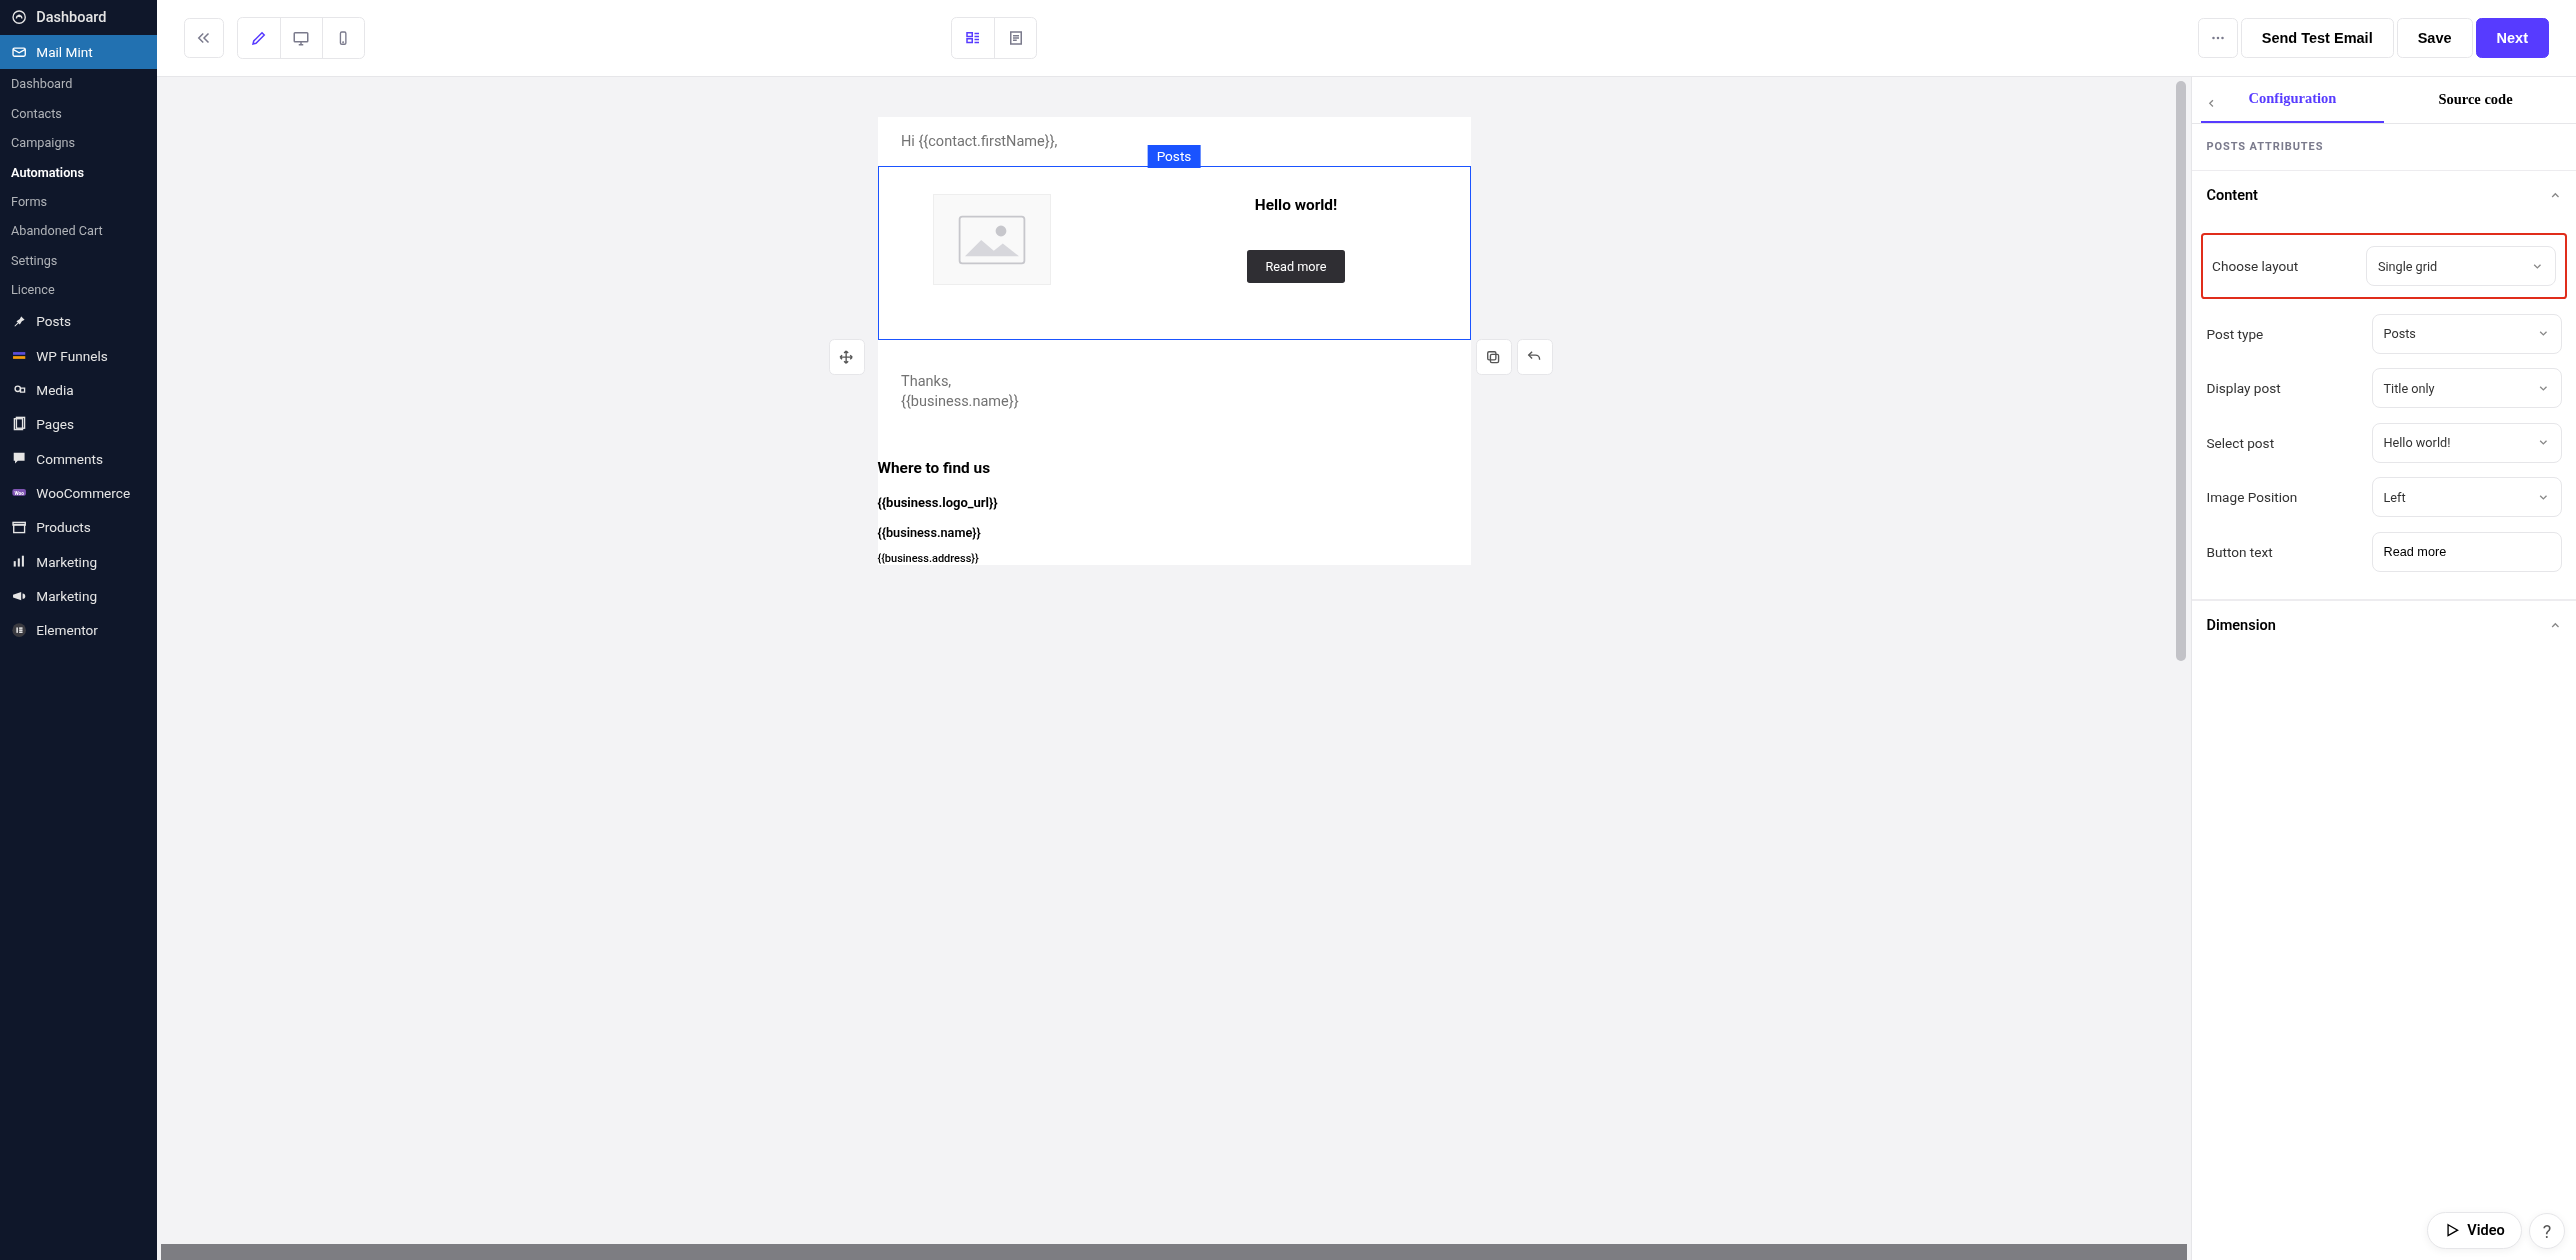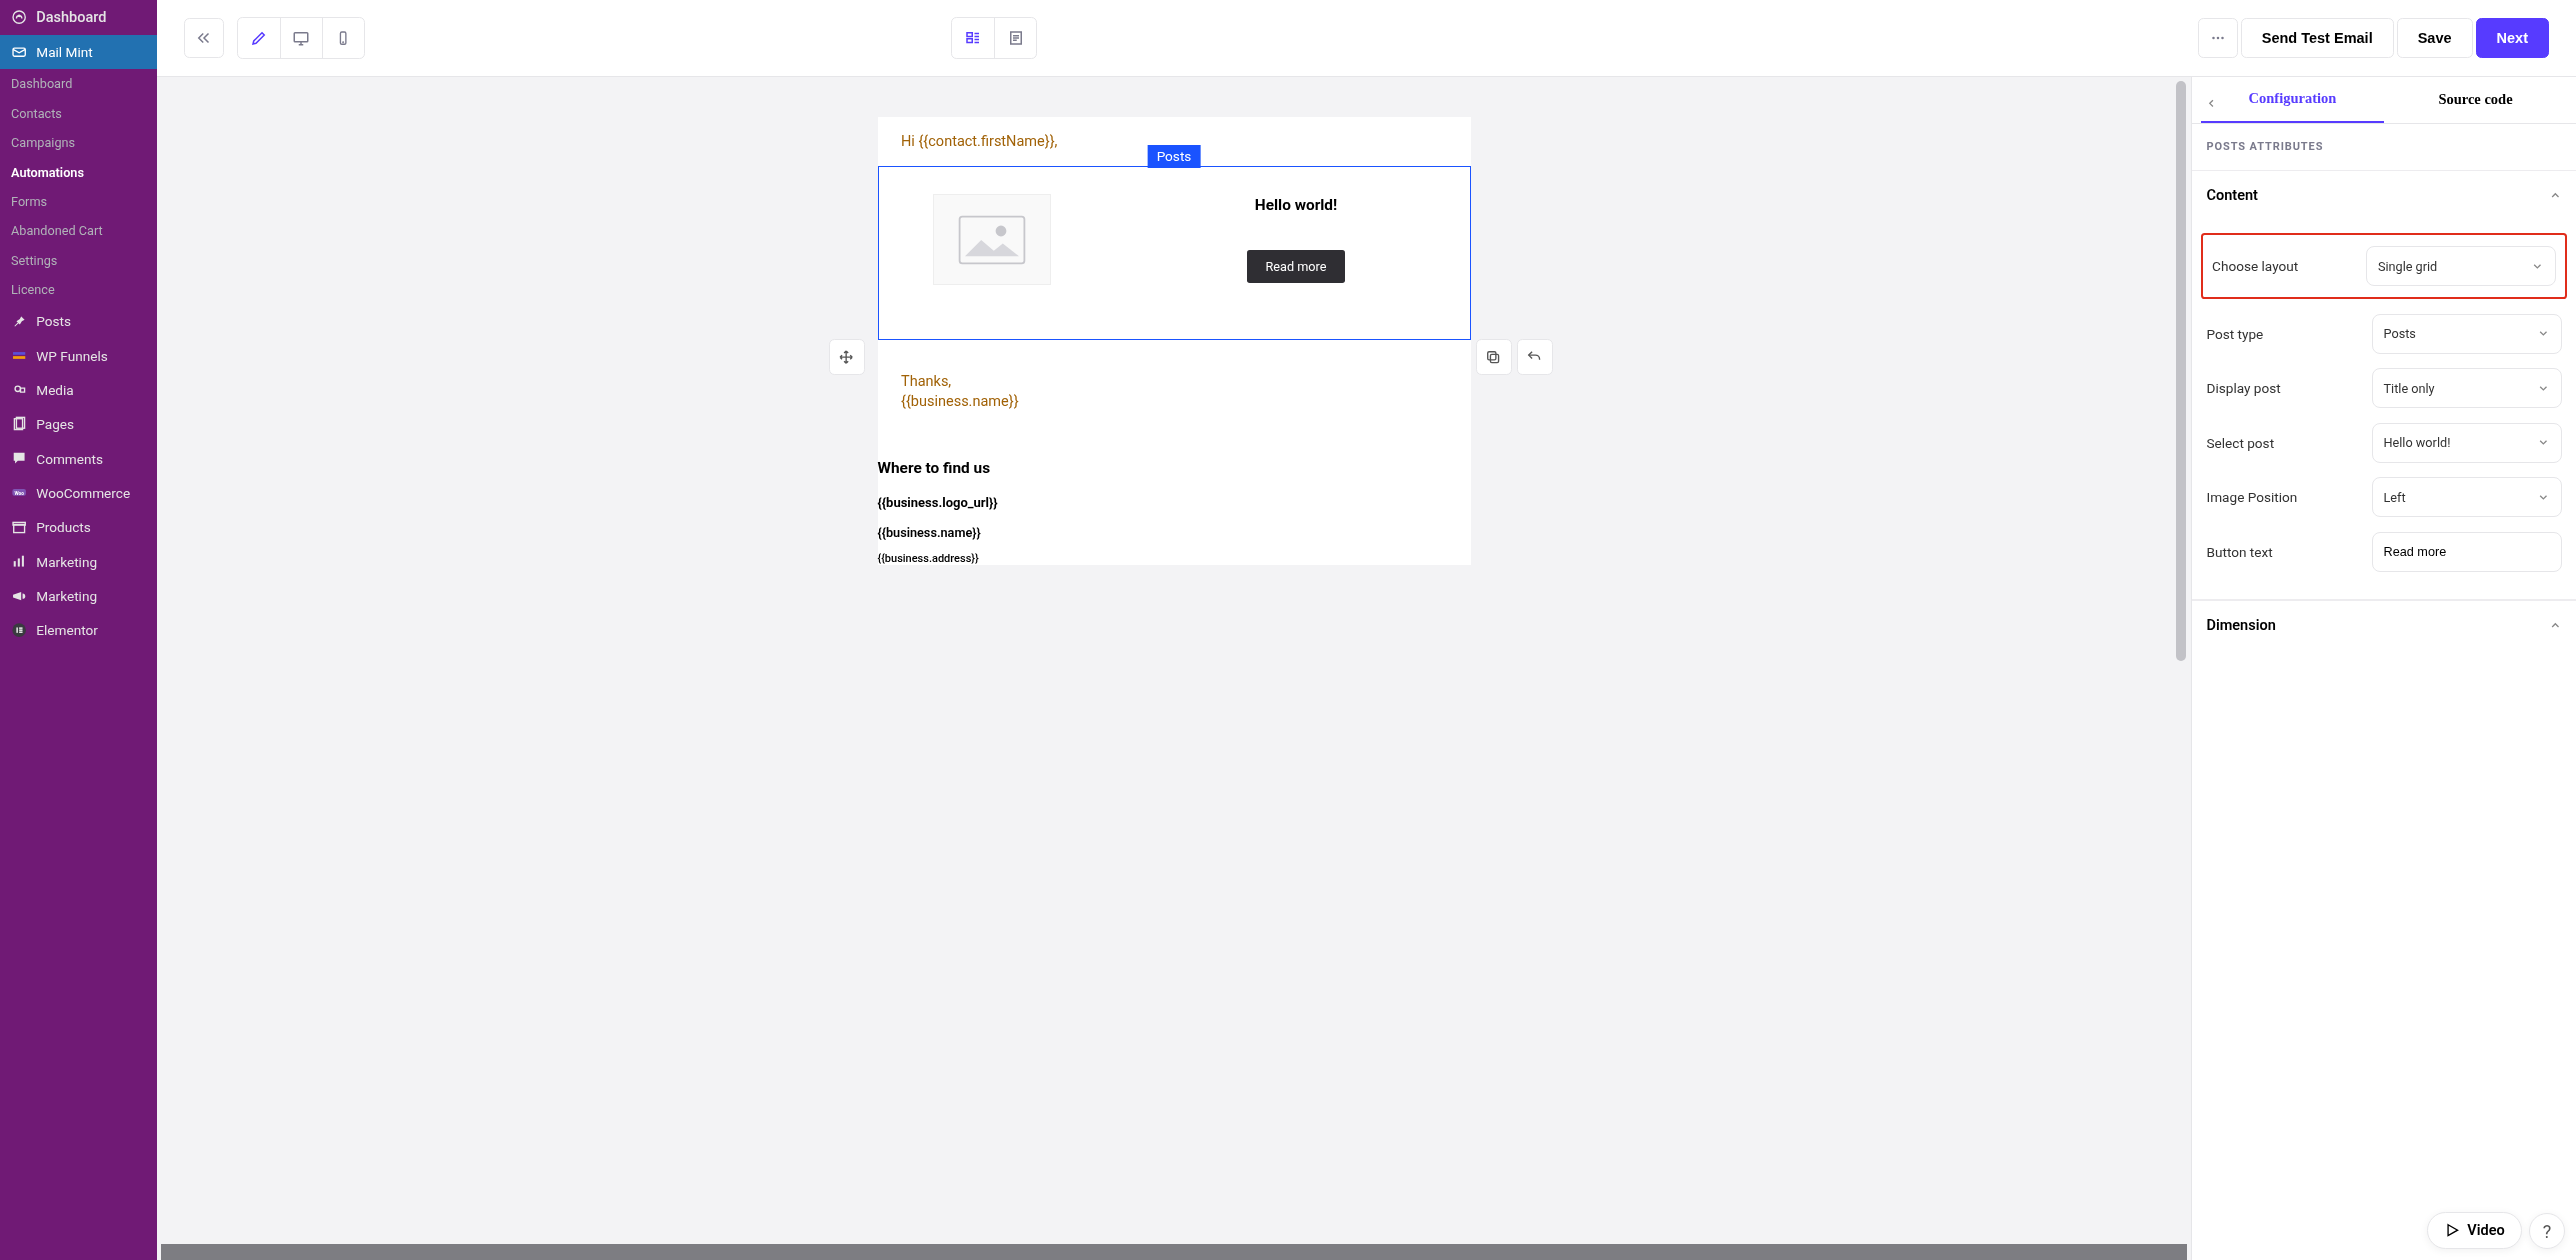--- a/index.html
+++ b/index.html
@@ -1,20 +1,20 @@
 <!DOCTYPE html>
 <html style="font-size:14.5px"><head>
 <meta charset="utf-8">
 <style>
 * { box-sizing: border-box; margin: 0; padding: 0; }
 body { font-family: -apple-system, BlinkMacSystemFont, "Segoe UI", Roboto, sans-serif; background: #fff; overflow: hidden; }
 .app { display: flex; height: 100vh; width: 100vw; }
 
 
-.sidebar { width: 157px; background: #701a75; color: #fff; display: flex; flex-direction: column; overflow-y: auto; flex-shrink: 0; }
+.sidebar { width: 157px; background: #0f172a; color: #fff; display: flex; flex-direction: column; overflow-y: auto; flex-shrink: 0; }
 .sb-item { display: flex; align-items: center; gap: 9px; padding: 9px 11px; color: #e5e5e5; cursor: pointer; font-size: 13.6px; }
 .sb-item.top { font-size: 14.5px; font-weight: 500; }
 .sb-item.active-parent { background: #2271b1; color: #fff; }
 .sb-sub { padding: 7.2px 11px; color: #b0b3b8; cursor: pointer; font-size: 12.7px; }
 .sb-sub.active { color: #fff; font-weight: 600; }
 .sb-icon { width: 16.3px; height: 16.3px; flex-shrink: 0; }
 
 
 .main { flex: 1; display: flex; flex-direction: column; min-width: 0; }
 
@@ -30,21 +30,21 @@
 .tb-right { margin-left: auto; display: flex; align-items: center; gap: 3px; }
 .btn { padding: 11px 20px; border-radius: 5.4px; font-size: 14.5px; font-weight: 600; cursor: pointer; border: 0.9px solid #e6e6e9; background: #fff; }
 .btn.primary { background: #573bff; color: #fff; border-color: #573bff; }
 
 
 .workspace { flex: 1; display: flex; min-height: 0; }
 .canvas-wrap { flex: 1; background: #f3f3f5; position: relative; display: flex; flex-direction: column; overflow: hidden; padding: 3.6px 3.6px 0 3.6px; }
 .canvas-scroller { position: absolute; right: 5.4px; top: 3.6px; width: 10px; height: 580px; background: #c2c2c7; border-radius: 5.4px; }
 .canvas-outer { display: flex; justify-content: center; padding: 36px 0 0 0; position: relative; }
 .canvas { width: 593px; background: #fff; position: relative; }
-.c-line { padding: 16.3px 23.5px 3.6px; font-size: 14.5px; color: #a16207; }
+.c-line { padding: 16.3px 23.5px 3.6px; font-size: 14.5px; color: #737373; }
 .c-footer { text-align:left; padding-top: 27px; }
 .c-footer .t1 { font-size: 15.4px; font-weight: 700; margin: 18px 0; }
 .c-footer .t2 { font-size: 13px; font-weight: 700; margin: 14.5px 0; }
 .c-footer .t3 { font-size: 12.7px; font-weight: 600; margin: 12.7px 0; }
 .c-footer .t4 { font-size: 11px; font-weight: 500; }
 
 .block-sel { margin: 12.7px 0 12.7px 0; border: 1.8px solid #1a53ff; position: relative; padding: 27px 18px 54px; display:flex; align-items:center; gap:54px; }
 .block-label { position: absolute; top: -22.6px; left: 50%; transform: translateX(-50%); background: #1a53ff; color: #fff; padding: 3.6px 9px; font-size: 13.6px; }
 .img-ph { width: 118px; height: 91px; background: #f9f9f9; border: 0.9px solid #eee; display:flex; align-items:center; justify-content:center; margin-left: 36px; }
 .img-ph svg { color:#c7c7cc; }

